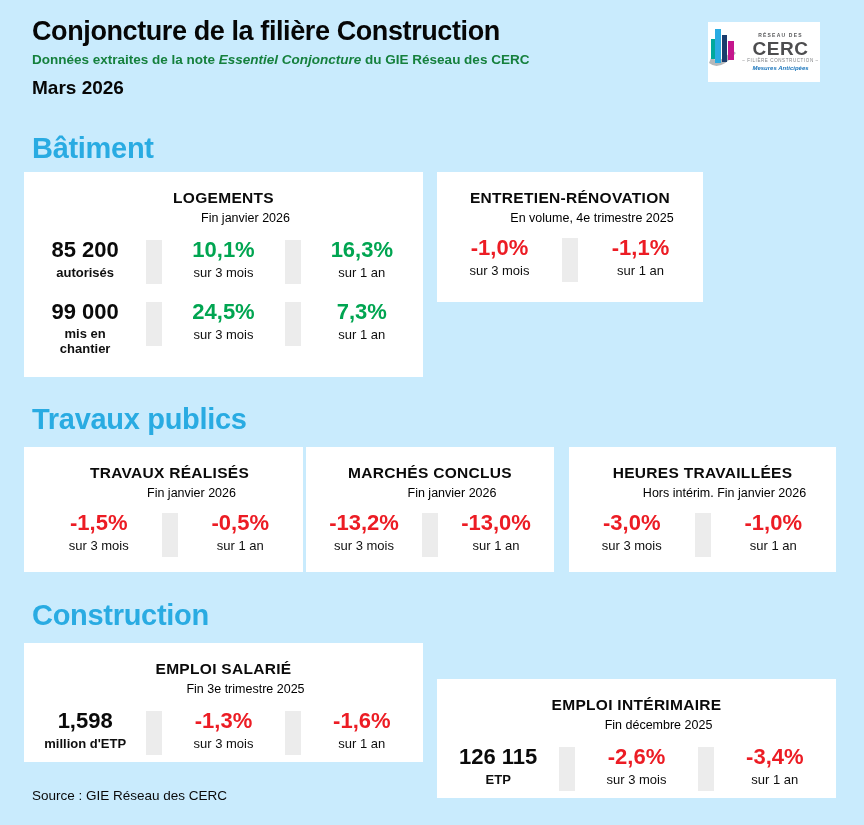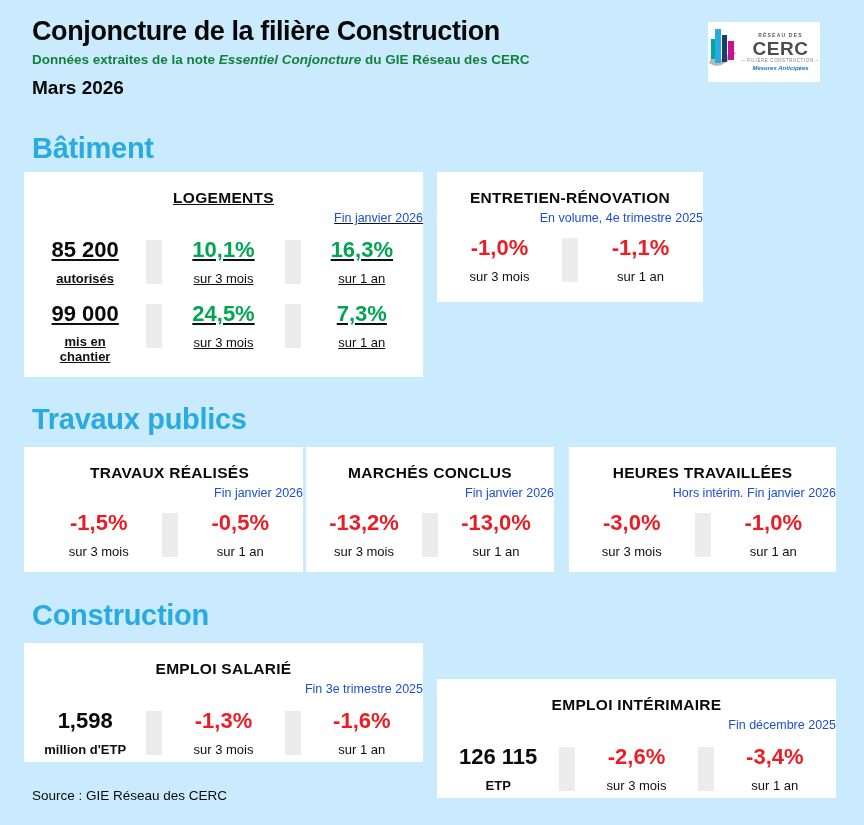--- a/index.html
+++ b/index.html
@@ -41,41 +41,41 @@
   .section-h{
     position:absolute;left:32px;
     font-size:29px;font-weight:bold;letter-spacing:-0.3px;
     color:#29abe2;white-space:nowrap;
   }
   #h-batiment{top:132px;}
   #h-travaux{top:403px;}
   #h-construction{top:599px;}
   
   .card{position:absolute;background:#fff;}
-  #card-logements{left:24px;top:172px;width:399px;height:205px;text-decoration:underline;}
+  #card-logements{left:24px;top:172px;width:399px;height:205px;}
   #card-entretien{left:437px;top:172px;width:266px;height:130px;}
   #card-travaux  {left:24px;top:447px;width:267px;height:125px;padding-left:12px;}
   #card-marches  {left:306px;top:447px;width:248px;height:125px;}
   #card-heures   {left:569px;top:447px;width:267px;height:125px;}
   #card-salarie  {left:24px;top:643px;width:399px;height:119px;}
   #card-interim  {left:437px;top:679px;width:399px;height:119px;}
   .card-title{
     text-align:center;font-weight:bold;font-size:15.5px;
     letter-spacing:0.3px;margin-top:17px;color:#0a0a0a;white-space:nowrap;
   }
-  .card-sub{text-align:right;font-size:12.5px;margin-top:4px;color:#1d4ed8;margin-left:44px;}
+  .card-sub{text-align:center;font-size:12.5px;margin-top:4px;color:#000000;margin-left:44px;}
   .grid3{display:grid;grid-template-columns:1fr 16px 1fr 16px 1fr;margin-top:13px;}
   .grid2{display:grid;grid-template-columns:1fr 16px 1fr;margin-top:11px;}
   .grid-row2{margin-top:16px;}
   .sep{width:16px;height:44px;background:#ececec;justify-self:center;align-self:start;margin-top:2px;}
   .cell{text-align:center;}
   .val{font-size:22px;font-weight:bold;line-height:1.05;color:#0a0a0a;white-space:nowrap;}
   .val.green{color:#00a551;}
   .val.red{color:#ec1c24;}
-  .lbl{font-size:13px;margin-top:10px;color:#0f0f0f;}
+  .lbl{font-size:13px;margin-top:4px;color:#0f0f0f;}
   .lbl.bold{font-weight:bold;}
   .lbl.narrow{max-width:70px;margin-left:auto;margin-right:auto;line-height:1.15;text-align:center;}
   
   .source{position:absolute;left:32px;top:788px;font-size:13.5px;color:#0a0a0a;}
 </style>
 </head>
 <body>
 
 <div id="page">
 

